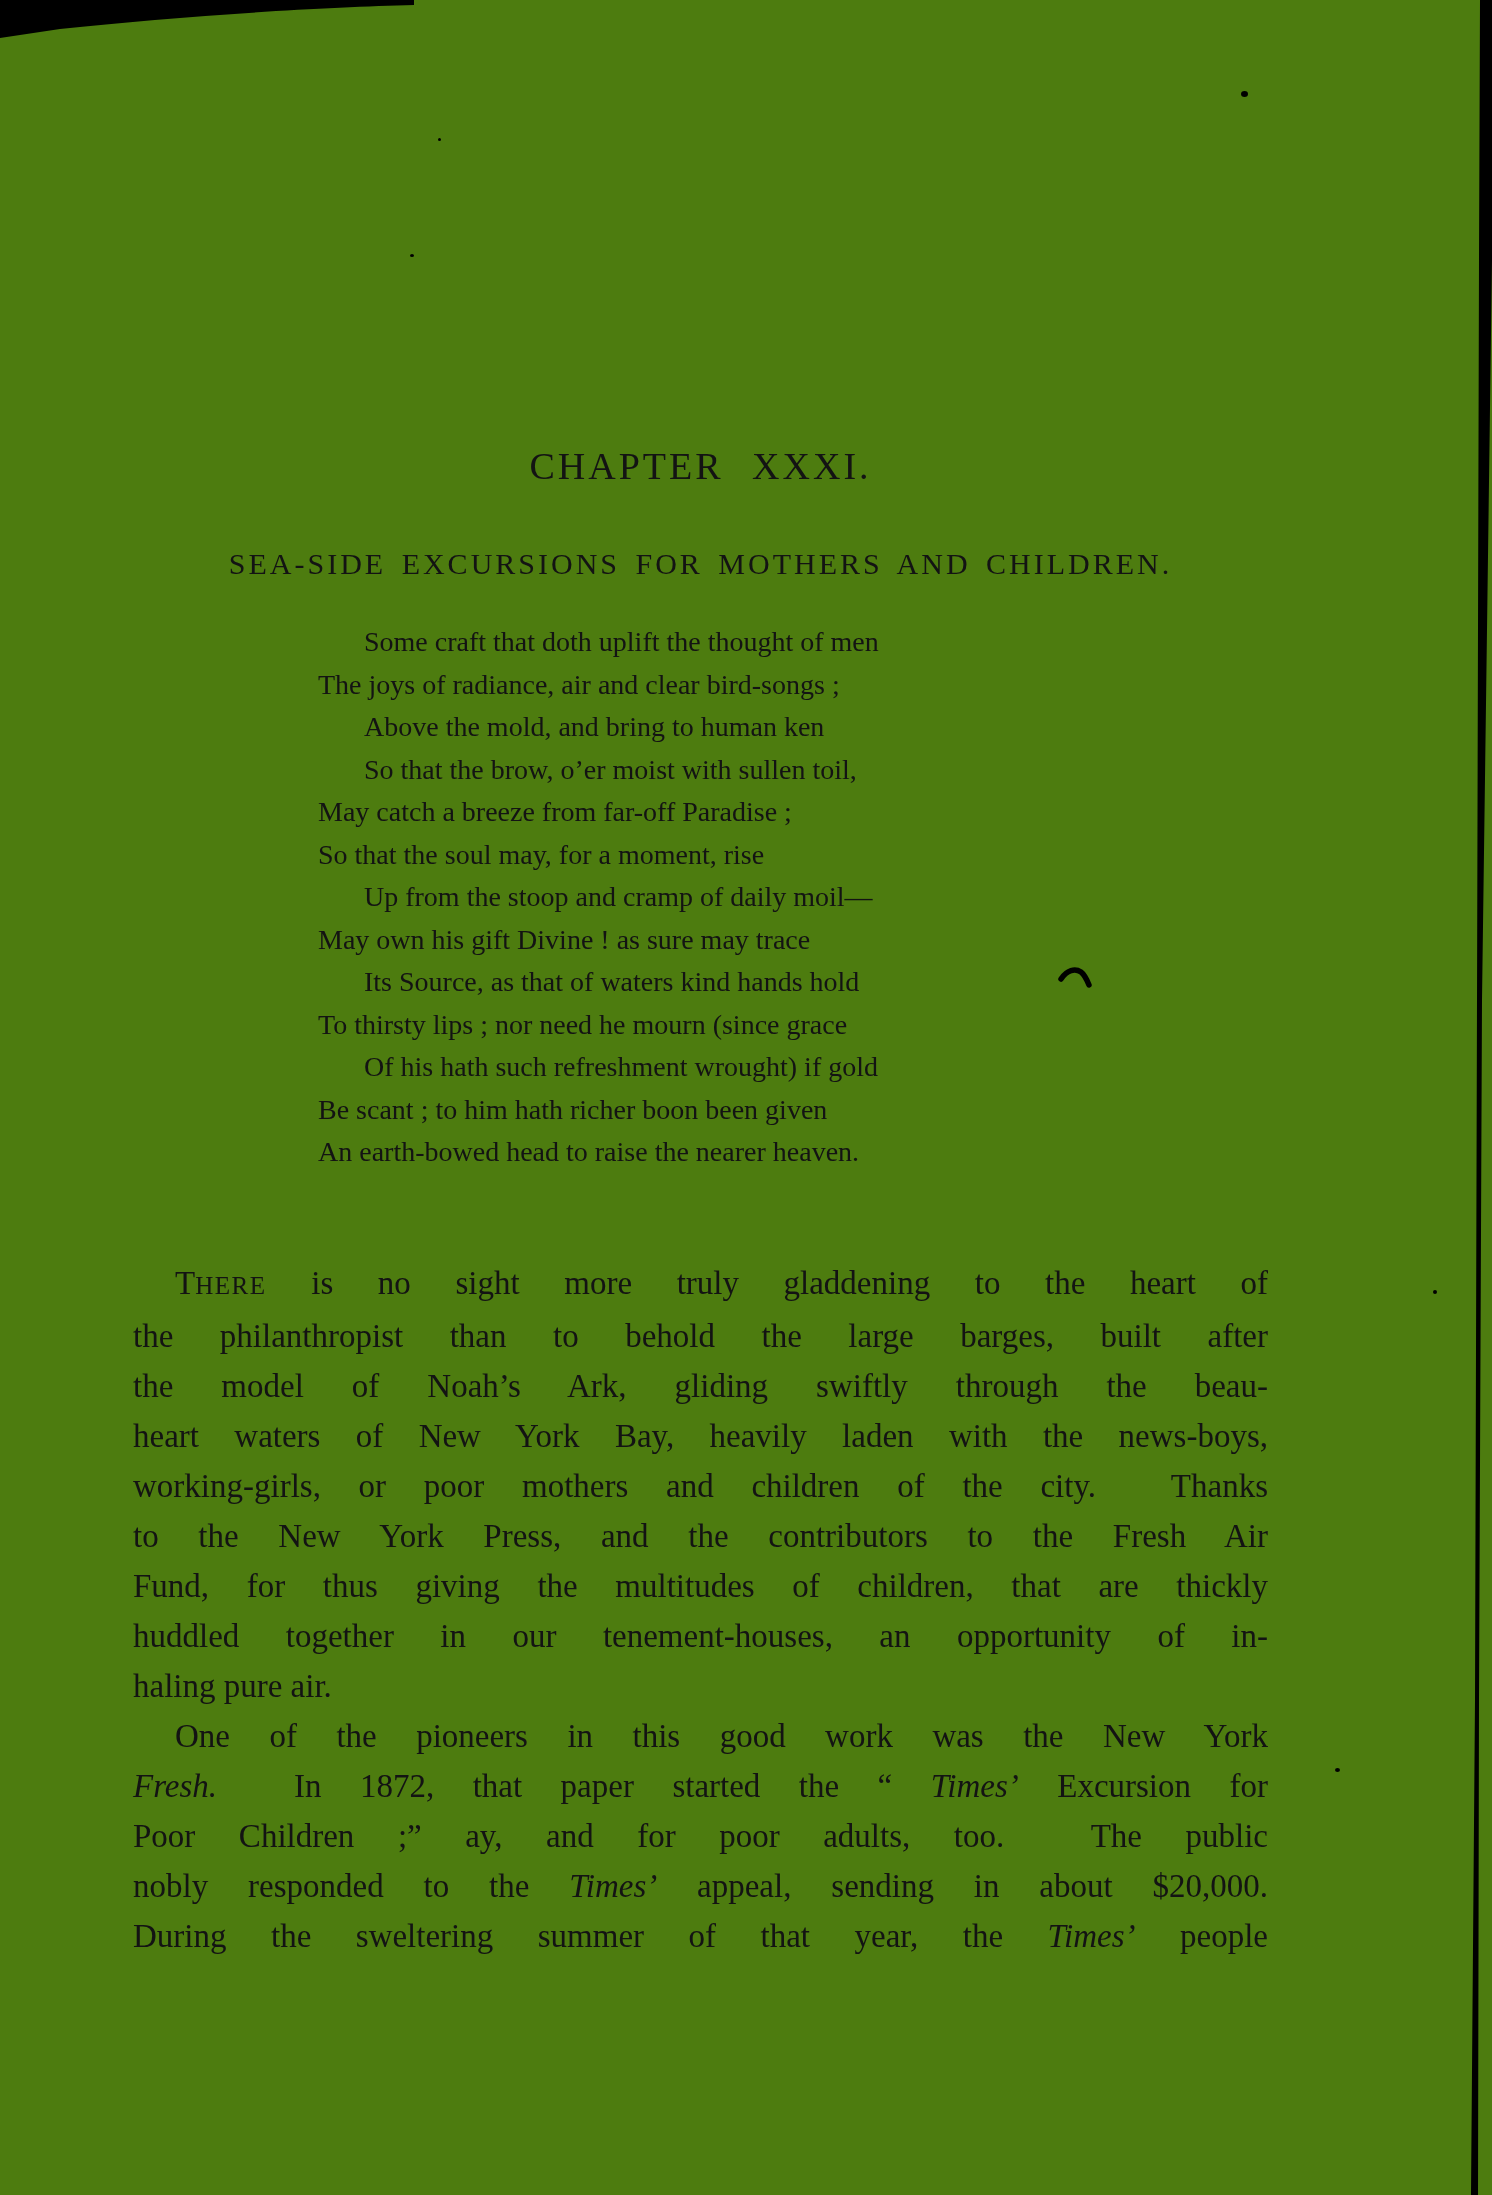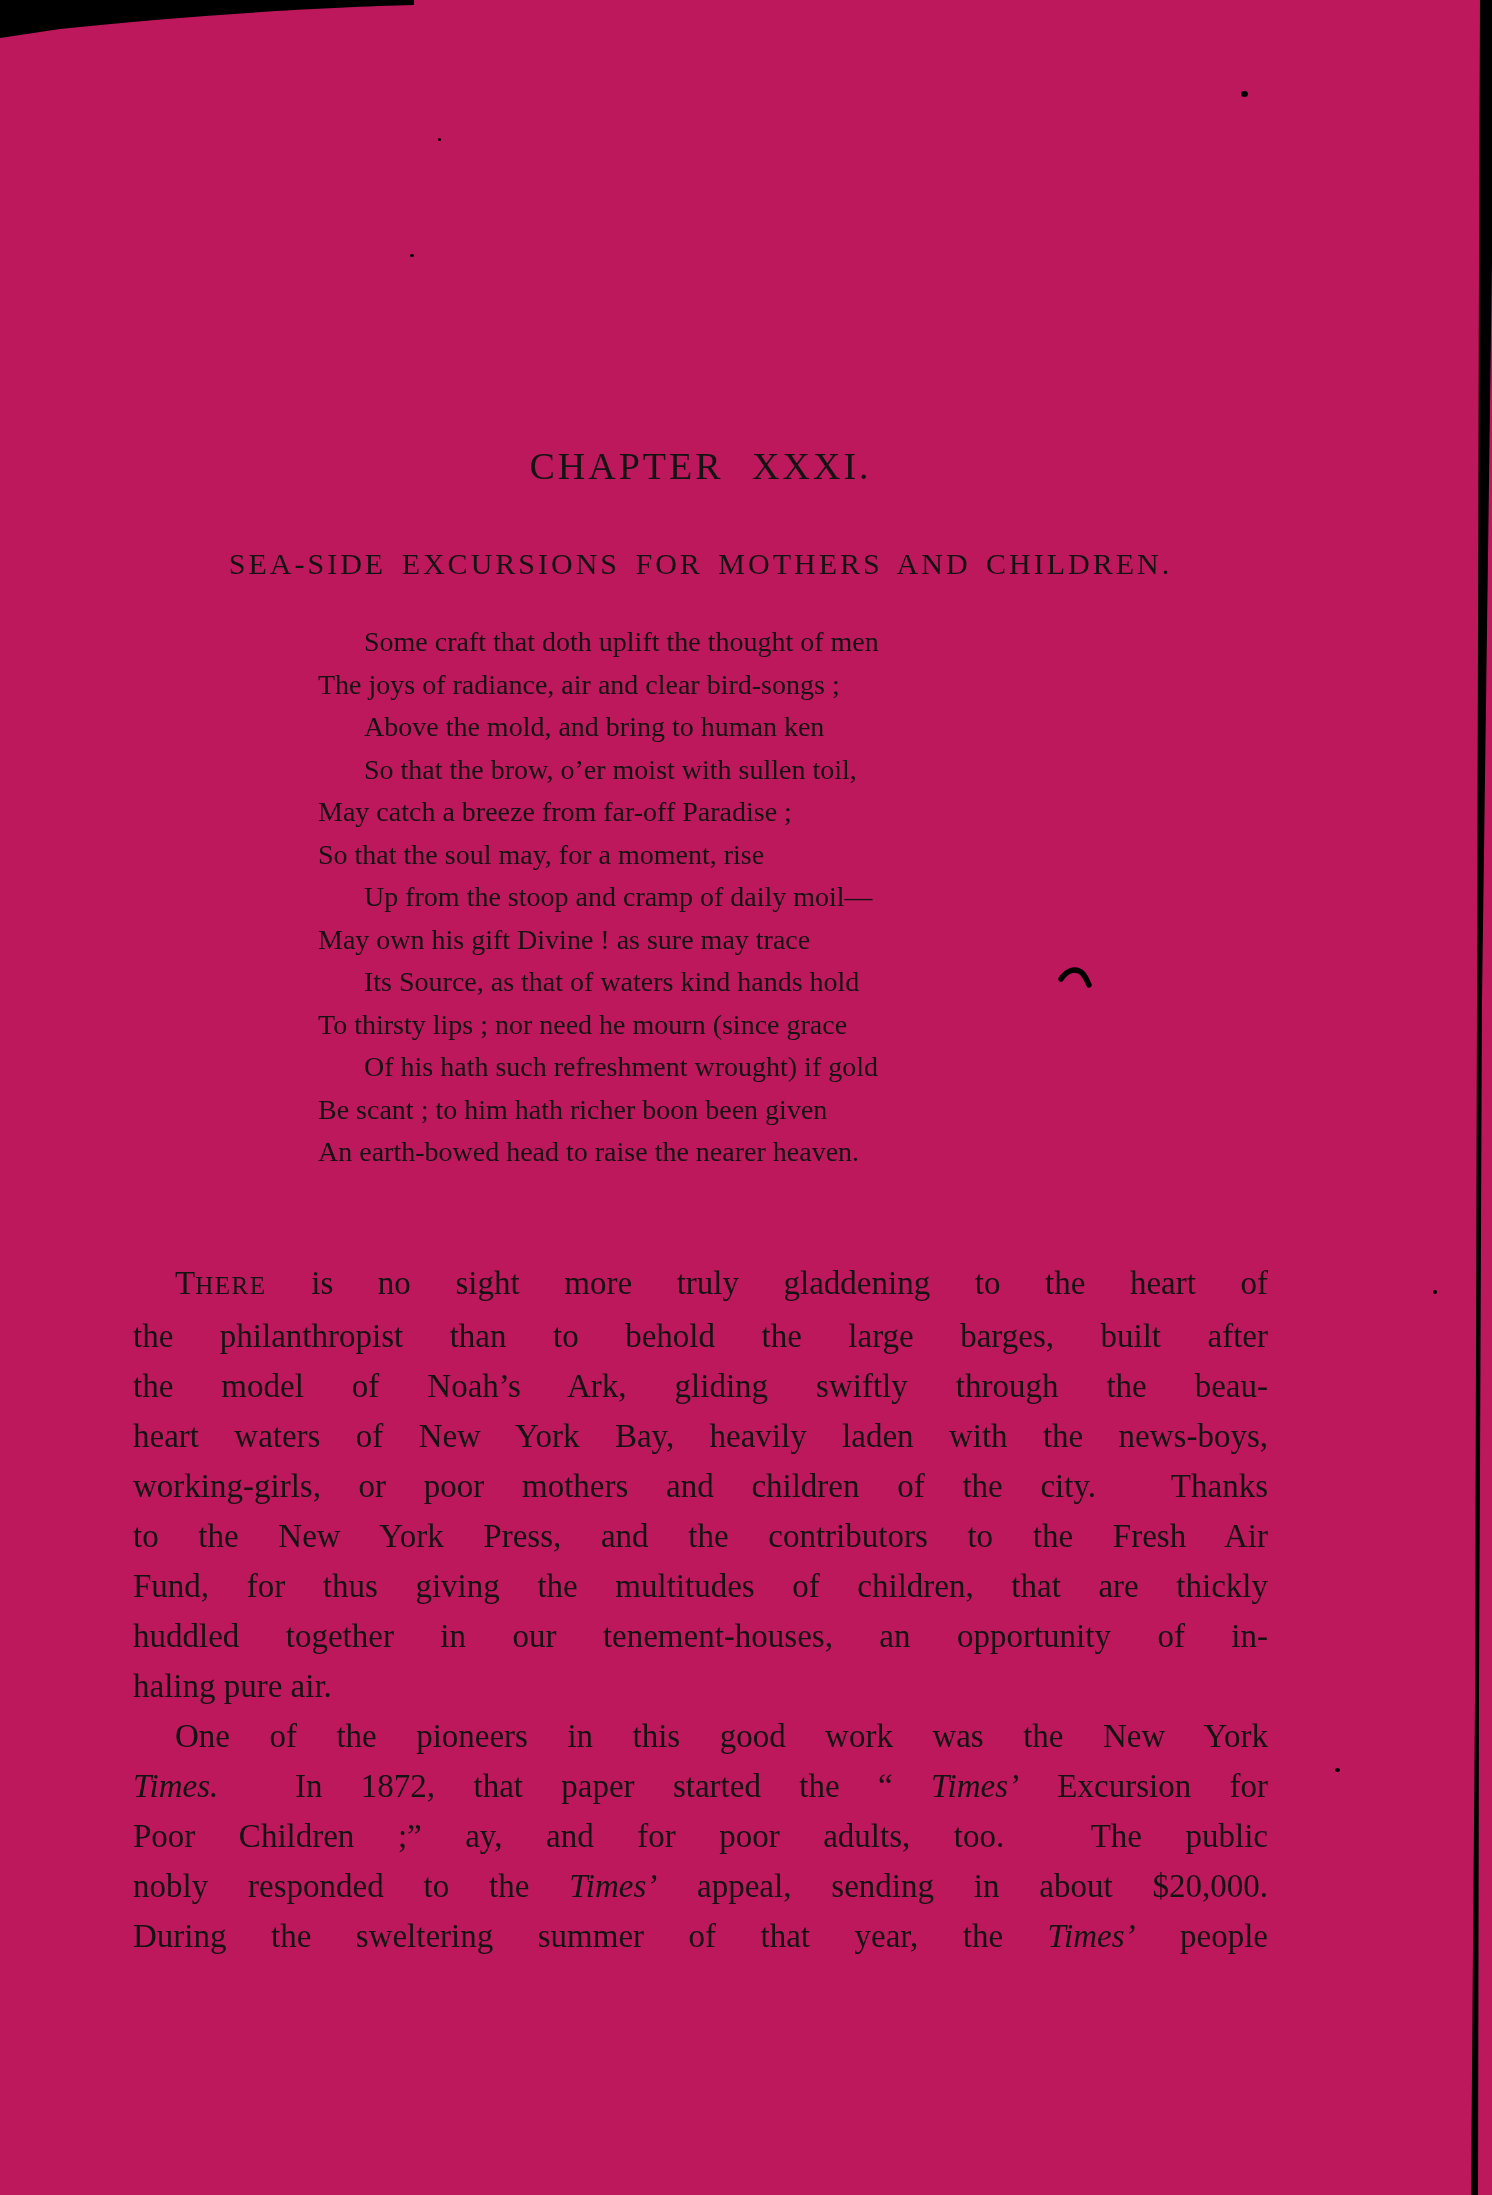--- a/index.html
+++ b/index.html
@@ -1,19 +1,19 @@
 <!DOCTYPE html>
 <html><head>
 <meta charset="utf-8">
 <style>
   html,body{margin:0;padding:0;background:#e8e8e8;}
   .page{
     position:relative;
     width:1492px;height:2195px;
-    background:#be185d;
+    background:#4d7c0f;
     color:#131313;
     font-family:"Liberation Serif","DejaVu Serif",serif;
     overflow:hidden;
   }
   
   .artifact{position:absolute;pointer-events:none;}
   .wedge{left:0;top:0;}
   .gutter{right:0;top:0;}
   .squiggle{left:1058px;top:966px;}
   .speck{position:absolute;background:#000;border-radius:50%;}
@@ -98,19 +98,19 @@
       <div class="prose-line first-indent"><span>T</span><span class="sc">HERE</span><span> is no sight more truly gladdening to the heart of</span></div>
       <div class="prose-line"><span>the philanthropist than to behold the large barges, built after</span></div>
       <div class="prose-line"><span>the model of Noah’s Ark, gliding swiftly through the beau-</span></div>
       <div class="prose-line"><span>heart waters of New York Bay, heavily laden with the news-boys,</span></div>
       <div class="prose-line"><span>working-girls, or poor mothers and children of the city.&nbsp; Thanks</span></div>
       <div class="prose-line"><span>to the New York Press, and the contributors to the Fresh Air</span></div>
       <div class="prose-line"><span>Fund, for thus giving the multitudes of children, that are thickly</span></div>
       <div class="prose-line"><span>huddled together in our tenement-houses, an opportunity of in-</span></div>
       <div class="prose-line no-just"><span>haling pure air.</span></div>
       <div class="prose-line first-indent"><span>One of the pioneers in this good work was the New York</span></div>
-      <div class="prose-line"><span class="it">Times.</span><span>&nbsp; In 1872, that paper started the “ </span><span class="it">Times’</span><span> Excursion for</span></div>
+      <div class="prose-line"><span class="it">Fresh.</span><span>&nbsp; In 1872, that paper started the “ </span><span class="it">Times’</span><span> Excursion for</span></div>
       <div class="prose-line"><span>Poor Children ;” ay, and for poor adults, too.&nbsp; The public</span></div>
       <div class="prose-line"><span>nobly responded to the </span><span class="it">Times’</span><span> appeal, sending in about $20,000.</span></div>
       <div class="prose-line"><span>During the sweltering summer of that year, the </span><span class="it">Times’</span><span> people</span></div>
     </div>
 
 </div>
 
 </body></html>

